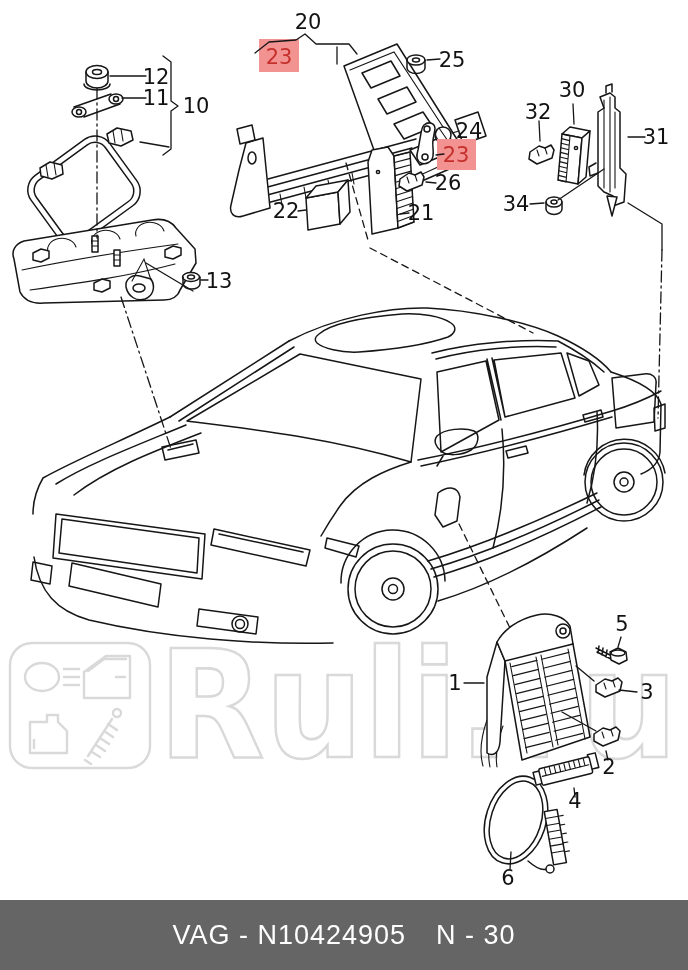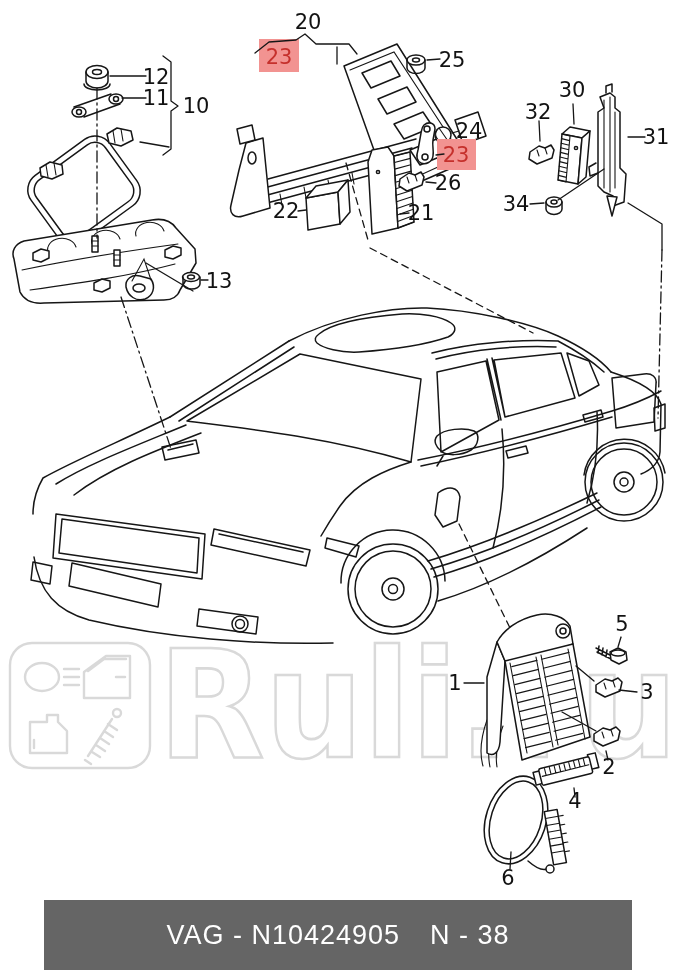--- a/index.html
+++ b/index.html
@@ -9,23 +9,23 @@
   .lnf{stroke:#161616;stroke-width:1.5;fill:#fff;stroke-linecap:round;stroke-linejoin:round;}
   .thin{stroke:#161616;stroke-width:1.1;fill:none;stroke-linecap:round;}
   .leader{stroke:#161616;stroke-width:1.3;fill:none;stroke-linecap:round;stroke-linejoin:round;}
   .dashed{stroke-dasharray:7 5;}
   .dashdot{stroke-dasharray:11 4 2 4;}
   .wm{stroke:#d9d9d9;stroke-width:2.4;fill:none;stroke-linecap:round;stroke-linejoin:round;}
   .wm-text{font-family:"DejaVu Sans",sans-serif;font-size:150px;font-weight:bold;fill:none;stroke:#d9d9d9;stroke-width:2.6;}
   .lbl{font-family:"DejaVu Sans",sans-serif;font-size:21px;fill:#121212;text-anchor:middle;}
   .lbl-hl{font-family:"DejaVu Sans",sans-serif;font-size:21px;fill:#c5302c;text-anchor:middle;}
   .hl-rect{fill:#f29391;}
-  #footer{position:absolute;left:0;top:900px;width:588px;height:70px;background:#656565;
+  #footer{position:absolute;left:0;top:900px;width:688px;height:70px;background:#656565;
           display:flex;align-items:center;justify-content:center;gap:30px;
-          font-family:"Liberation Sans",sans-serif;font-size:27px;color:#ffffff;letter-spacing:1px;margin-left:44px;}
+          font-family:"Liberation Sans",sans-serif;font-size:27px;color:#ffffff;letter-spacing:1px;}
 </style>
 </head>
 <body>
 
 <div id="stage">
 <svg width="688" height="900" viewBox="0 0 688 900">
 
   <g>
     <rect class="wm" x="10" y="643" width="140" height="125" rx="22"></rect>
     <g class="wm">
@@ -304,15 +304,15 @@
     <text class="lbl" x="455" y="690">1</text>
     <text class="lbl" x="647" y="699">3</text>
     <text class="lbl" x="609" y="774">2</text>
     <text class="lbl" x="575" y="808">4</text>
     <text class="lbl" x="508" y="885">6</text>
   </g>
 </svg>
 
   <div id="footer">
     <span>VAG - N10424905</span>
-    <span>N - 38</span>
+    <span>N - 30</span>
   </div>
 </div>
 
 </body></html>

